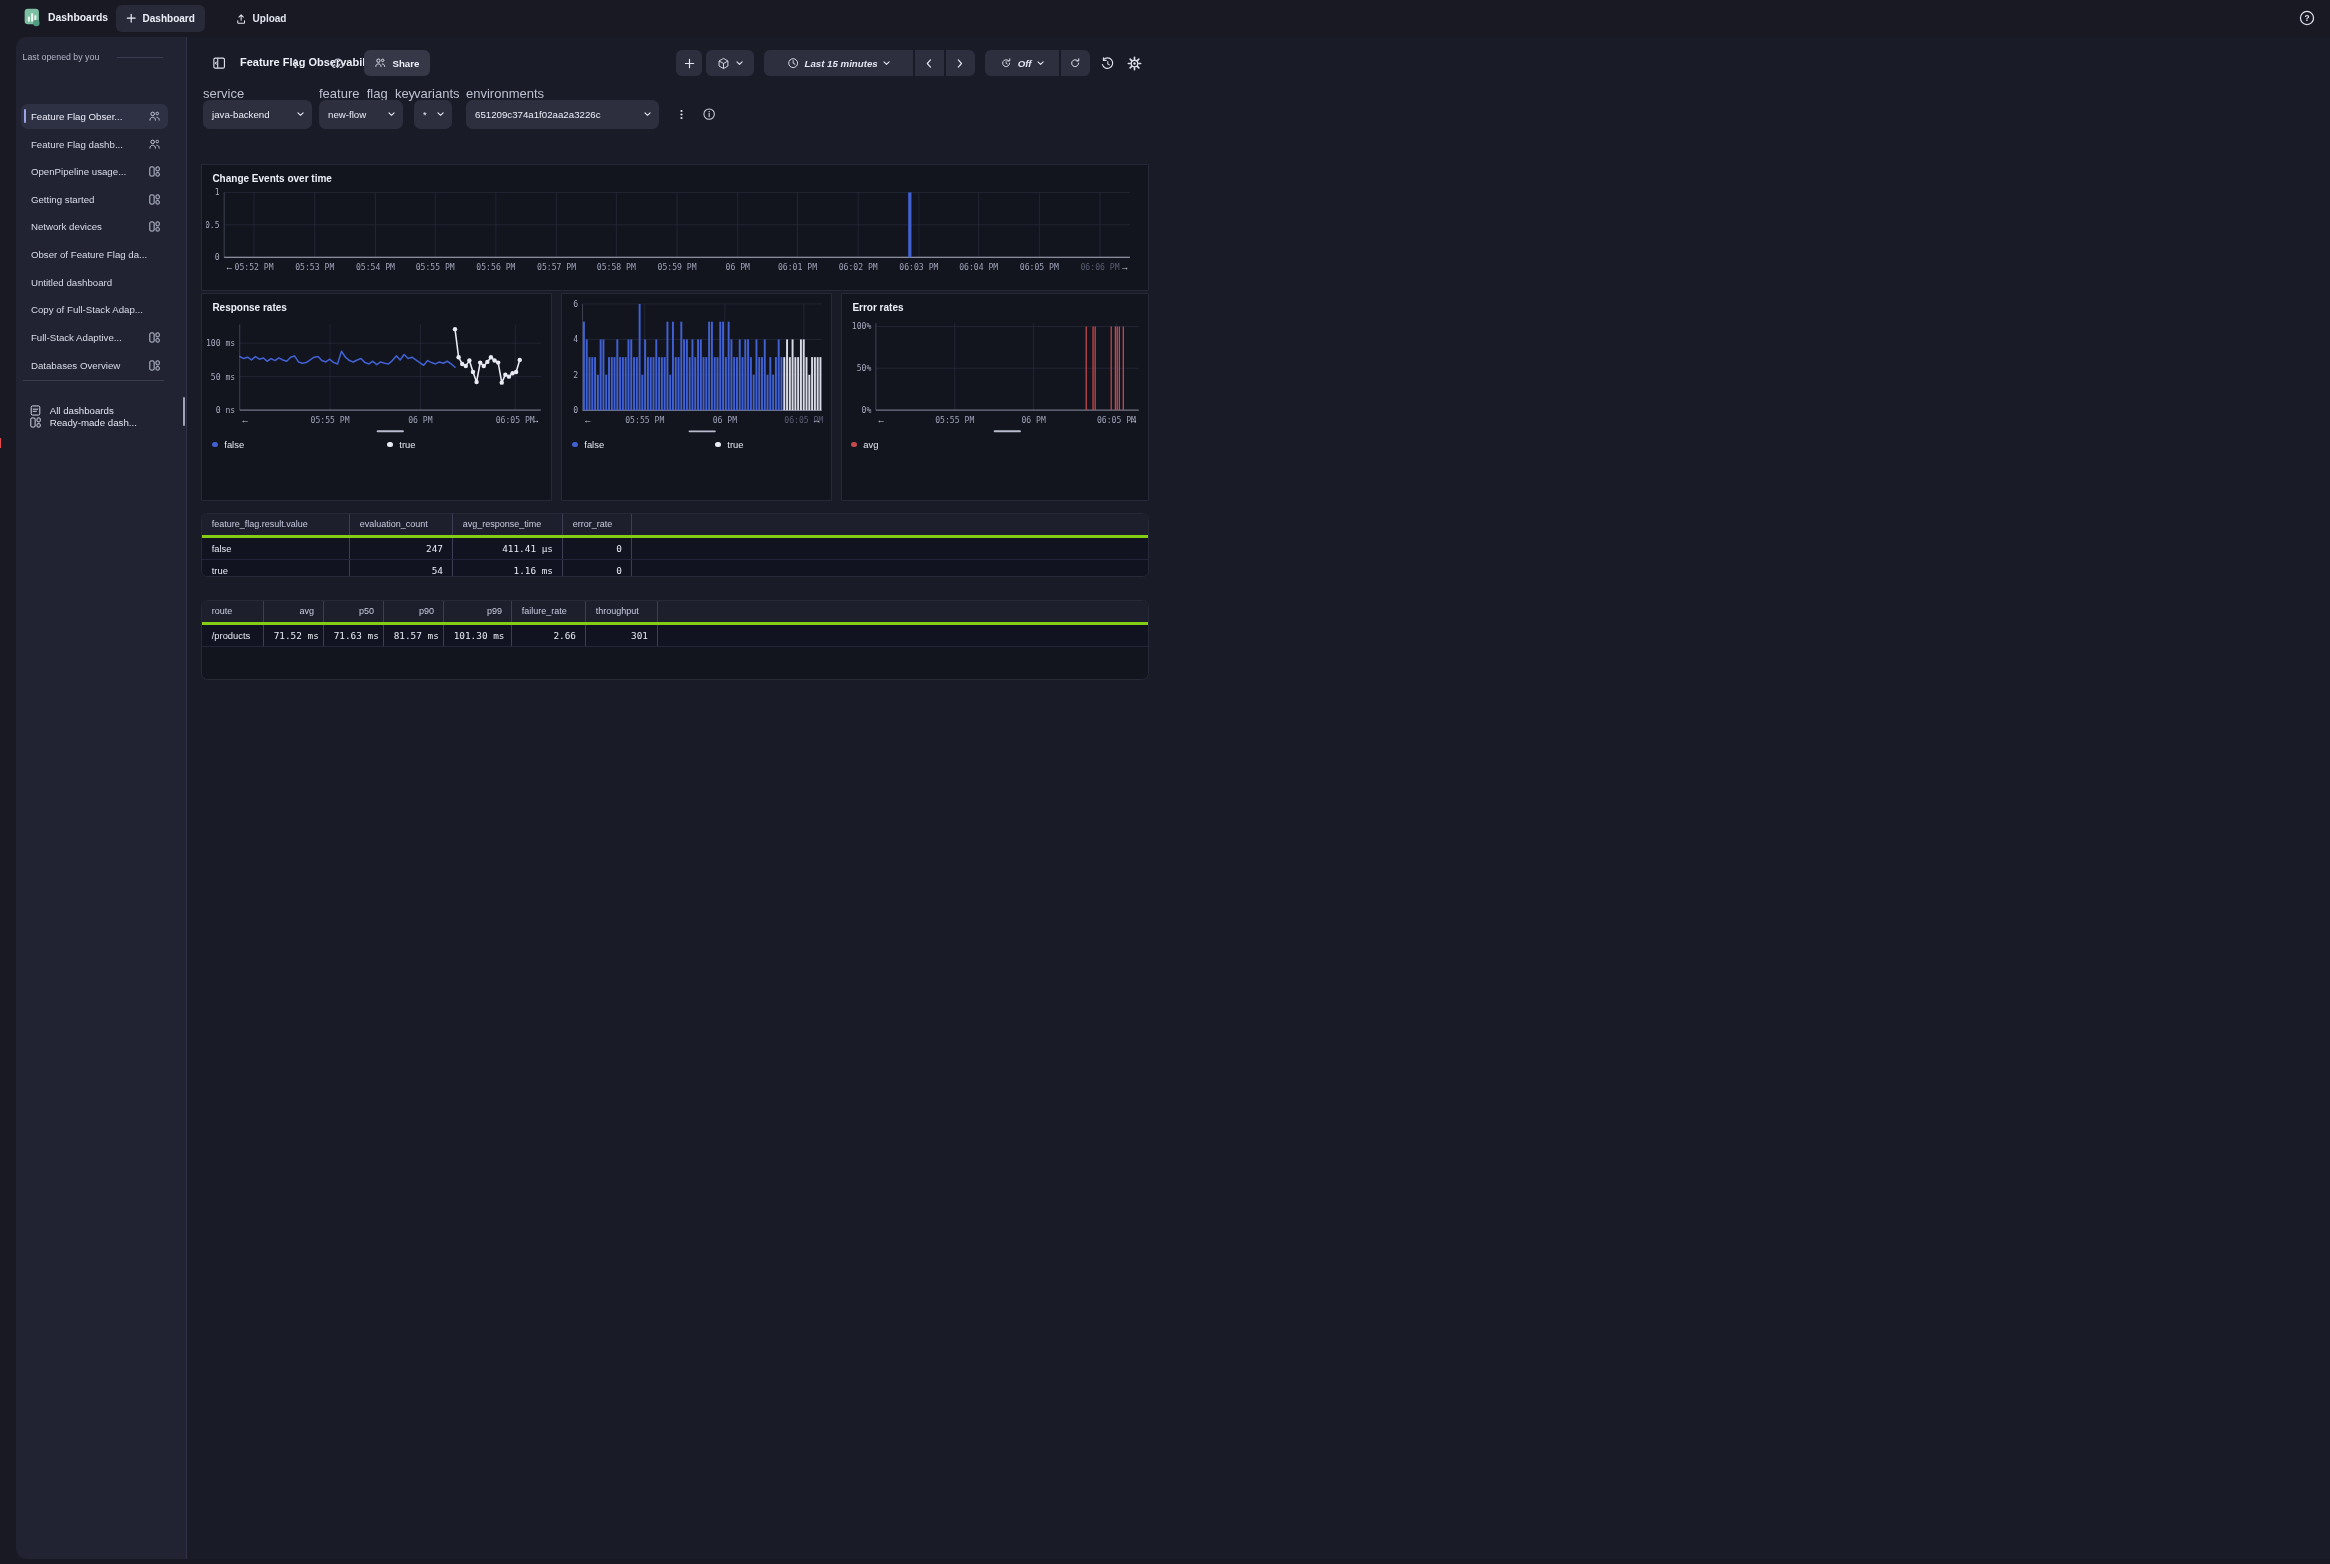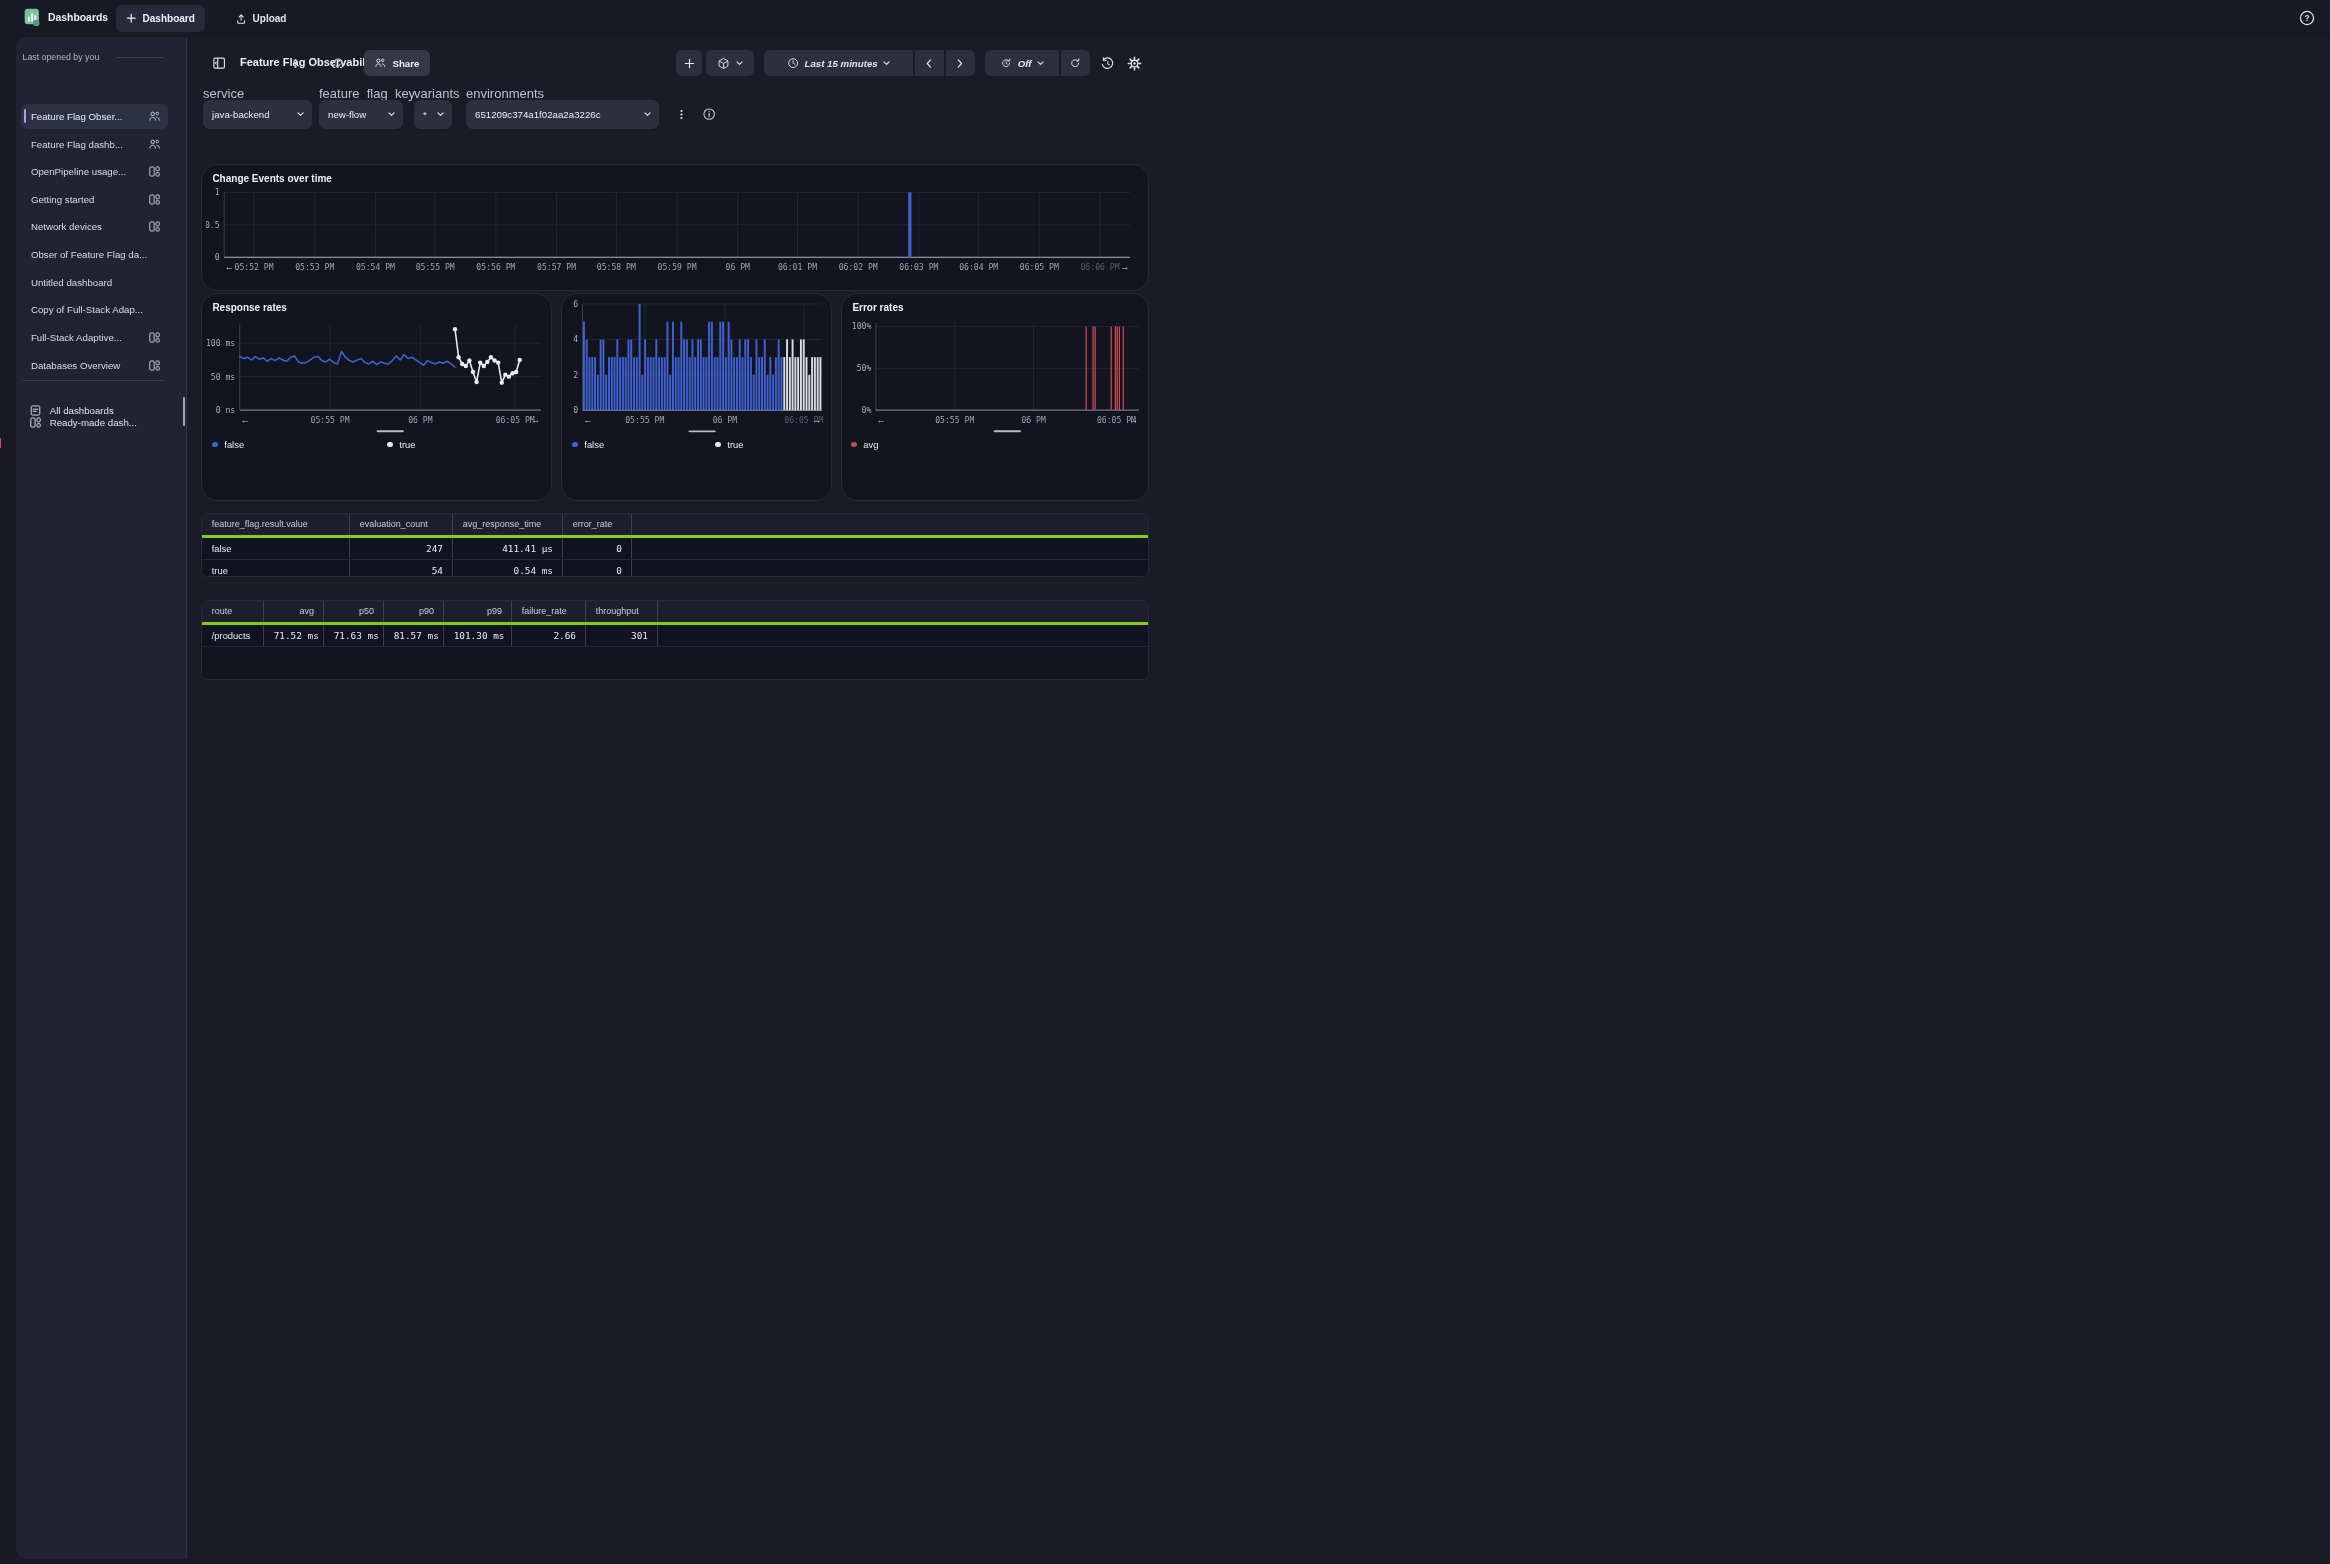--- a/index.html
+++ b/index.html
@@ -54,21 +54,21 @@
   #btn-history { left:1100px; } #btn-settings { left:1127px; }
 
   
   .flabel { position:absolute; top:86px; font-size:13px; color:#bcc0d0; }
   .fctrl { position:absolute; top:100px; height:28.6px; background:#2d2f3f; border-radius:6.5px; display:flex; align-items:center;
     justify-content:space-between; padding:0 7.8px 0 9px; font-size:9.7px; color:#eceef8; cursor:pointer; gap:6.5px; }
   #filter-kebab { position:absolute; left:674px; top:107px; width:14.3px; height:14.3px; }
   #filter-info { position:absolute; left:702px; top:107px; width:14.3px; height:14.3px; color:#d5d8e6; cursor:pointer; }
 
   
-  .card { position:absolute; background:#12141e; border:0.6px solid #272939; border-radius:16px; }
+  .card { position:absolute; background:#12141e; border:0.6px solid #272939; border-radius:1px; }
   .card-title { position:absolute; font-size:10px; font-weight:700; color:#eef0f9; }
   .chart { position:absolute; }
   .legend { position:absolute; display:flex; align-items:center; }
   .legend .li { display:flex; align-items:center; gap:6.5px; font-size:9.4px; color:#e6e8f2; cursor:pointer; }
   .legend .li i { width:5.8px; height:5.8px; border-radius:50%; display:block; }
 
   
   .tbl { position:absolute; overflow:hidden; border-radius:6.5px; }
   .trow { display:flex; }
   .thead { background:#1d1f2c; border-bottom:3px solid #84cc16; }
@@ -645,21 +645,21 @@
     <div class="trow tbody-row">
       <div class="tc" style="width: 148px;">false</div>
       <div class="tc r mono" style="width: 103px;">247</div>
       <div class="tc r mono" style="width: 110px;">411.41 µs</div>
       <div class="tc r mono" style="width: 69px;">0</div>
       <div class="tc fill"></div>
     </div>
     <div class="trow tbody-row">
       <div class="tc" style="width: 148px;">true</div>
       <div class="tc r mono" style="width: 103px;">54</div>
-      <div class="tc r mono" style="width: 110px;">0.54 ms</div>
+      <div class="tc r mono" style="width: 110px;">1.16 ms</div>
       <div class="tc r mono" style="width: 69px;">0</div>
       <div class="tc fill"></div>
     </div>
   </div>
 <div class="card tbl" style="left:201px; top:600px; width:948px; height:80px;">
     <div class="trow thead">
       <div class="tc" style="width: 62px;">route</div>
       <div class="tc r" style="width: 60px;">avg</div>
       <div class="tc r" style="width: 60px;">p50</div>
       <div class="tc r" style="width: 60px;">p90</div>

